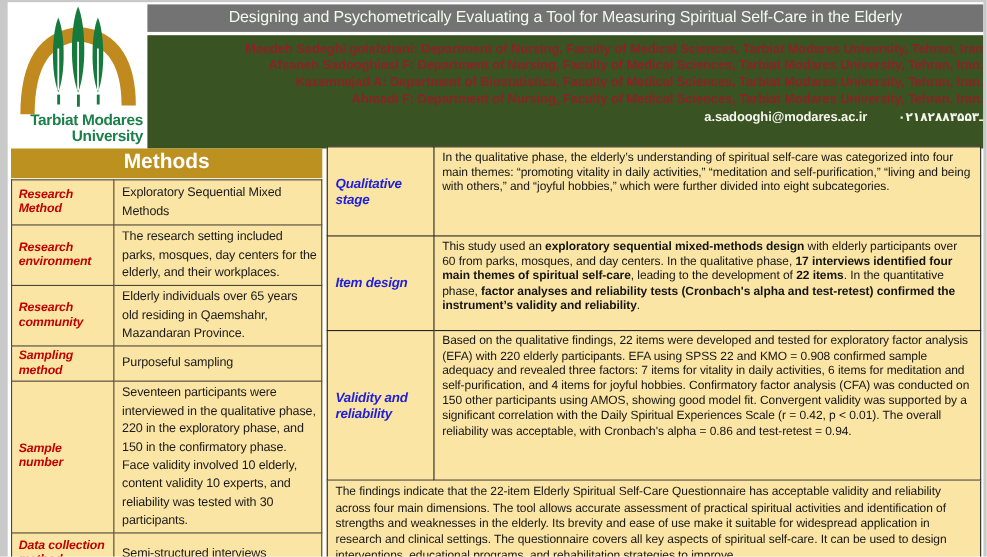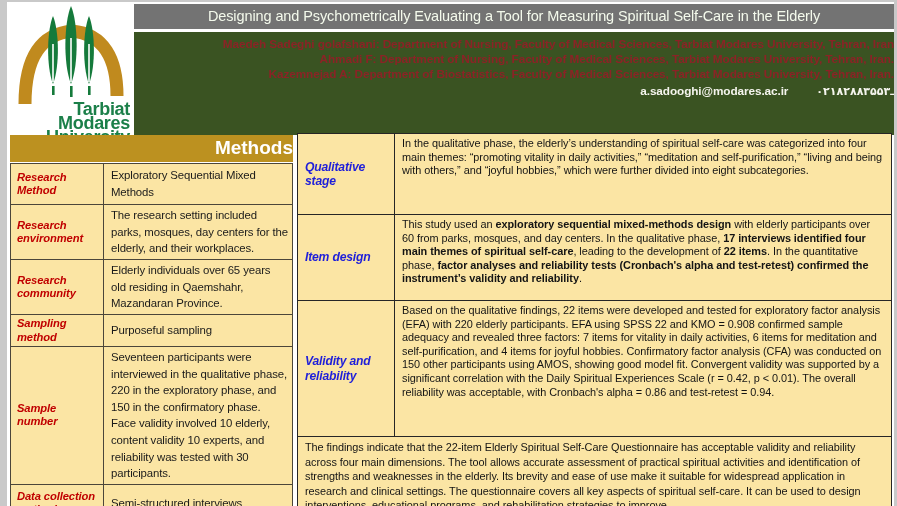--- a/index.html
+++ b/index.html
@@ -13,42 +13,42 @@
     position:absolute;left:7px;top:2px;width:887px;height:504px;
     background:#ffffff;overflow:hidden;
   }
   
   .logo-block{
     position:absolute;left:0;top:2px;width:127px;height:129px;
     background:#ffffff;text-align:right;
   }
   .logo-art{display:block;margin:0 auto;}
   .logo-text{
-    line-height:14px;font-weight:bold;font-size:18px;color:#1b7f49;
+    line-height:14px;font-weight:bold;font-size:14px;color:#1b7f49;
     letter-spacing:-0.3px;padding-right:4px;margin-top:-2px;
   }
   .head-right{position:absolute;left:127px;top:2px;right:0;}
   .title-bar{
     background:#737373;color:#f4faec;height:25px;line-height:25px;
     text-align:center;font-size:14.5px;letter-spacing:-0.1px;
     margin-bottom:3px;
   }
   .authors-panel{
     background:#3a5322;height:103px;padding-top:5px;box-sizing:border-box;
     text-align:right;color:#8b2326;font-weight:bold;font-size:11.8px;
     line-height:15.2px;letter-spacing:-0.1px;
   }
   .contact-line{color:#f5f5ee;font-weight:bold;margin-top:1px;}
   .contact-line .email{margin-right:28px;}
   .contact-line .phone{font-family:"DejaVu Sans",sans-serif;font-size:11px;}
   
   .left-col{position:absolute;left:3px;top:133px;width:283px;}
   .methods-bar{
     background:#bc9120;color:#ffffff;font-weight:bold;font-size:19px;
-    text-align:right;height:27px;line-height:26px;margin-bottom:1px;
+    text-align:center;height:27px;line-height:26px;margin-bottom:1px;
   }
   table.mtable{border-collapse:collapse;width:283px;table-layout:fixed;background:#fbe5a4;}
   table.mtable td{border:1.4px solid #4b463a;vertical-align:middle;}
   td.mlabel{
     width:82px;color:#c00000;font-style:italic;font-weight:600;
     font-size:11.2px;line-height:13.5px;padding:2px 4px 2px 6px;letter-spacing:-0.1px;
   }
   td.mval{
     color:#1a1a1a;font-size:11.4px;line-height:16.6px;
     padding:2px 4px 2px 7px;letter-spacing:-0.12px;
@@ -104,22 +104,23 @@
     <div class="logo-text">
       <div>Tarbiat Modares</div>
       <div>University</div>
     </div>
   </div>
 
   <div class="head-right">
     <div class="title-bar">Designing and Psychometrically Evaluating a Tool for Measuring Spiritual Self-Care in the Elderly</div>
     <div class="authors-panel">
       <div>Maedeh Sadeghi golafshani: Department of Nursing, Faculty of Medical Sciences, Tarbiat Modares University, Tehran, Iran</div>
+      <div>Afsaneh Sadooghiasl F: Department of Nursing, Faculty of Medical Sciences, Tarbiat Modares University, Tehran, Iran.</div>
+      <div>Kazemnejad A: Department of Biostatistics, Faculty of Medical Sciences, Tarbiat Modares University, Tehran, Iran.</div>
       <div>Ahmadi F: Department of Nursing, Faculty of Medical Sciences, Tarbiat Modares University, Tehran, Iran.</div>
-      <div>Kazemnejad A: Department of Biostatistics, Faculty of Medical Sciences, Tarbiat Modares University, Tehran, Iran.</div>
       <div class="contact-line">
         <span class="email">a.sadooghi@modares.ac.ir</span><span class="phone">۰۲۱ـ۸۲۸۸۳۵۵۳</span>
       </div>
     </div>
   </div>
 
   <div class="left-col">
     <div class="methods-bar">Methods</div>
     <table class="mtable">
       <tbody>

